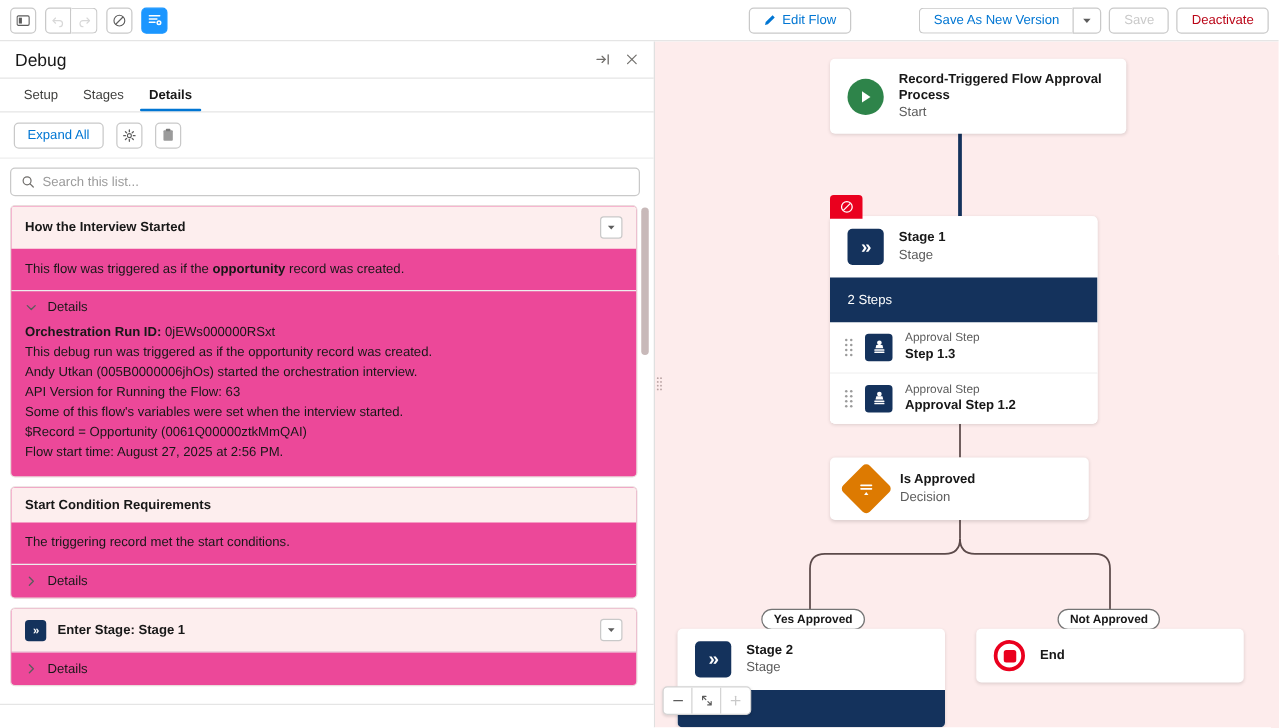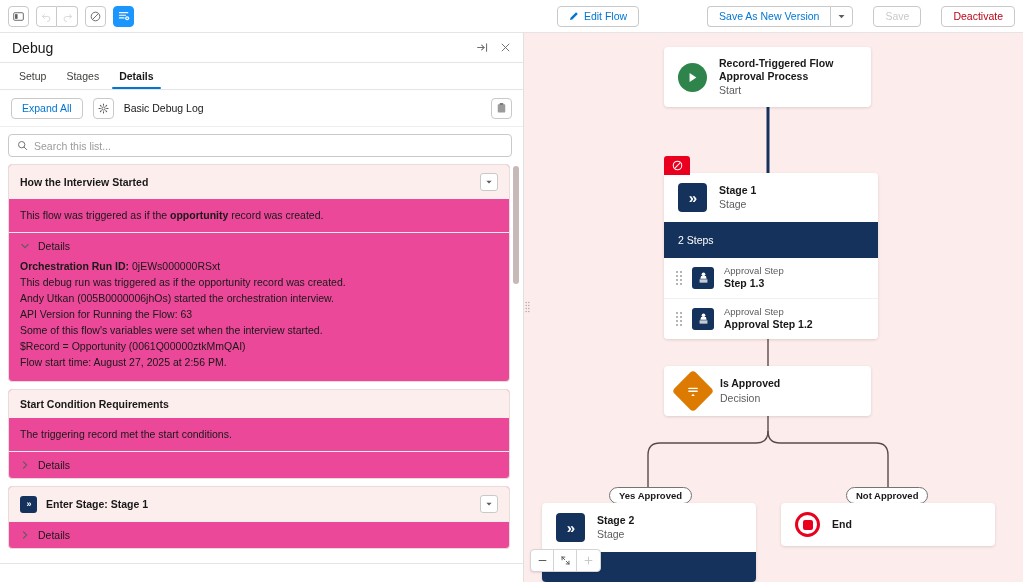--- a/index.html
+++ b/index.html
@@ -28,21 +28,21 @@
     background: #fff;
     display: flex; align-items: center; justify-content: center;
     cursor: pointer;
   }
   .icon-btn.grouped { border-radius: 0; border-left: none; }
   .icon-btn.grp-first { border-radius: 4px 0 0 4px; }
   .icon-btn.grp-last { border-radius: 0 4px 4px 0; }
   .icon-btn.disabled { cursor: default; }
   .icon-btn.active { background: #1b96ff; border-color: #1b96ff; }
   .tb-grp { display: flex; }
-  .tb-right { display: flex; align-items: center; gap: 20px; }
+  .tb-right { display: flex; align-items: center; gap: 6px; }
   .btn {
     height: 21px; padding: 0 11px;
     border: 1px solid #c9c9c9; border-radius: 4px;
     background: #fff; color: #0176d3;
     font-size: 10.5px; font-family: "Liberation Sans", sans-serif;
     display: flex; align-items: center; justify-content: center; gap: 5px;
     cursor: pointer; white-space: nowrap;
   }
   .btn.danger { color: #ba0517; justify-content: flex-end; }
   .btn.disabled { color: #c9c9c9; cursor: default; }
@@ -381,21 +381,20 @@
                 <line x1="8" y1="12.6" x2="8" y2="14.6"></line>
               <line x1="1.4" y1="8" x2="3.4" y2="8"></line>
                 <line x1="12.6" y1="8" x2="14.6" y2="8"></line>
               <line x1="3.4" y1="3.4" x2="4.8" y2="4.8"></line>
                 <line x1="11.2" y1="11.2" x2="12.6" y2="12.6"></line>
               <line x1="12.6" y1="3.4" x2="11.2" y2="4.8"></line>
                 <line x1="4.8" y1="11.2" x2="3.4" y2="12.6"></line>
             </g>
           </svg>
         </div>
-        <span class="log-name">Basic Debug Log</span>
         <div class="sq-btn">
           <svg width="11" height="12" viewBox="0 0 14 16">
             <rect x="2" y="3" width="10" height="11" rx="1" fill="#9b9b9b"></rect>
             <rect x="4.6" y="1.3" width="4.8" height="2.8" rx="0.8" fill="#7b7b7b"></rect>
           </svg>
         </div>
       </div>
 
       <div class="search-wrap">
         <div class="search-box">
@@ -501,21 +500,21 @@
 
         <line x1="244" y1="291" x2="244" y2="333" stroke="#5c4a4a" stroke-width="1.4"></line>
 
         <line x1="244" y1="373" x2="244" y2="398" stroke="#5c4a4a" stroke-width="1.4"></line>
 
         <path d="M244 398 Q244 410 232 410 L136 410 Q124 410 124 422 L124 470" fill="none" stroke="#5c4a4a" stroke-width="1.4"></path>
 
         <path d="M244 398 Q244 410 256 410 L352 410 Q364 410 364 422 L364 470" fill="none" stroke="#5c4a4a" stroke-width="1.4"></path>
       </svg>
 
-      <div class="node" style="left:140px; top:14px; width:207px;">
+      <div class="node" style="left:140px; top:14px; width:237px;">
         <div class="node-inner">
           <span class="ico-start">
             <svg width="13" height="13" viewBox="0 0 12 12">
               <path d="M3.3 1.8 L9.6 6 L3.3 10.2 Z" fill="#fff"></path>
             </svg>
           </span>
           <span class="node-txt">
             <span class="node-name">Record-Triggered Flow Approval Process</span>
             <span class="node-sub">Start</span>
           </span>

